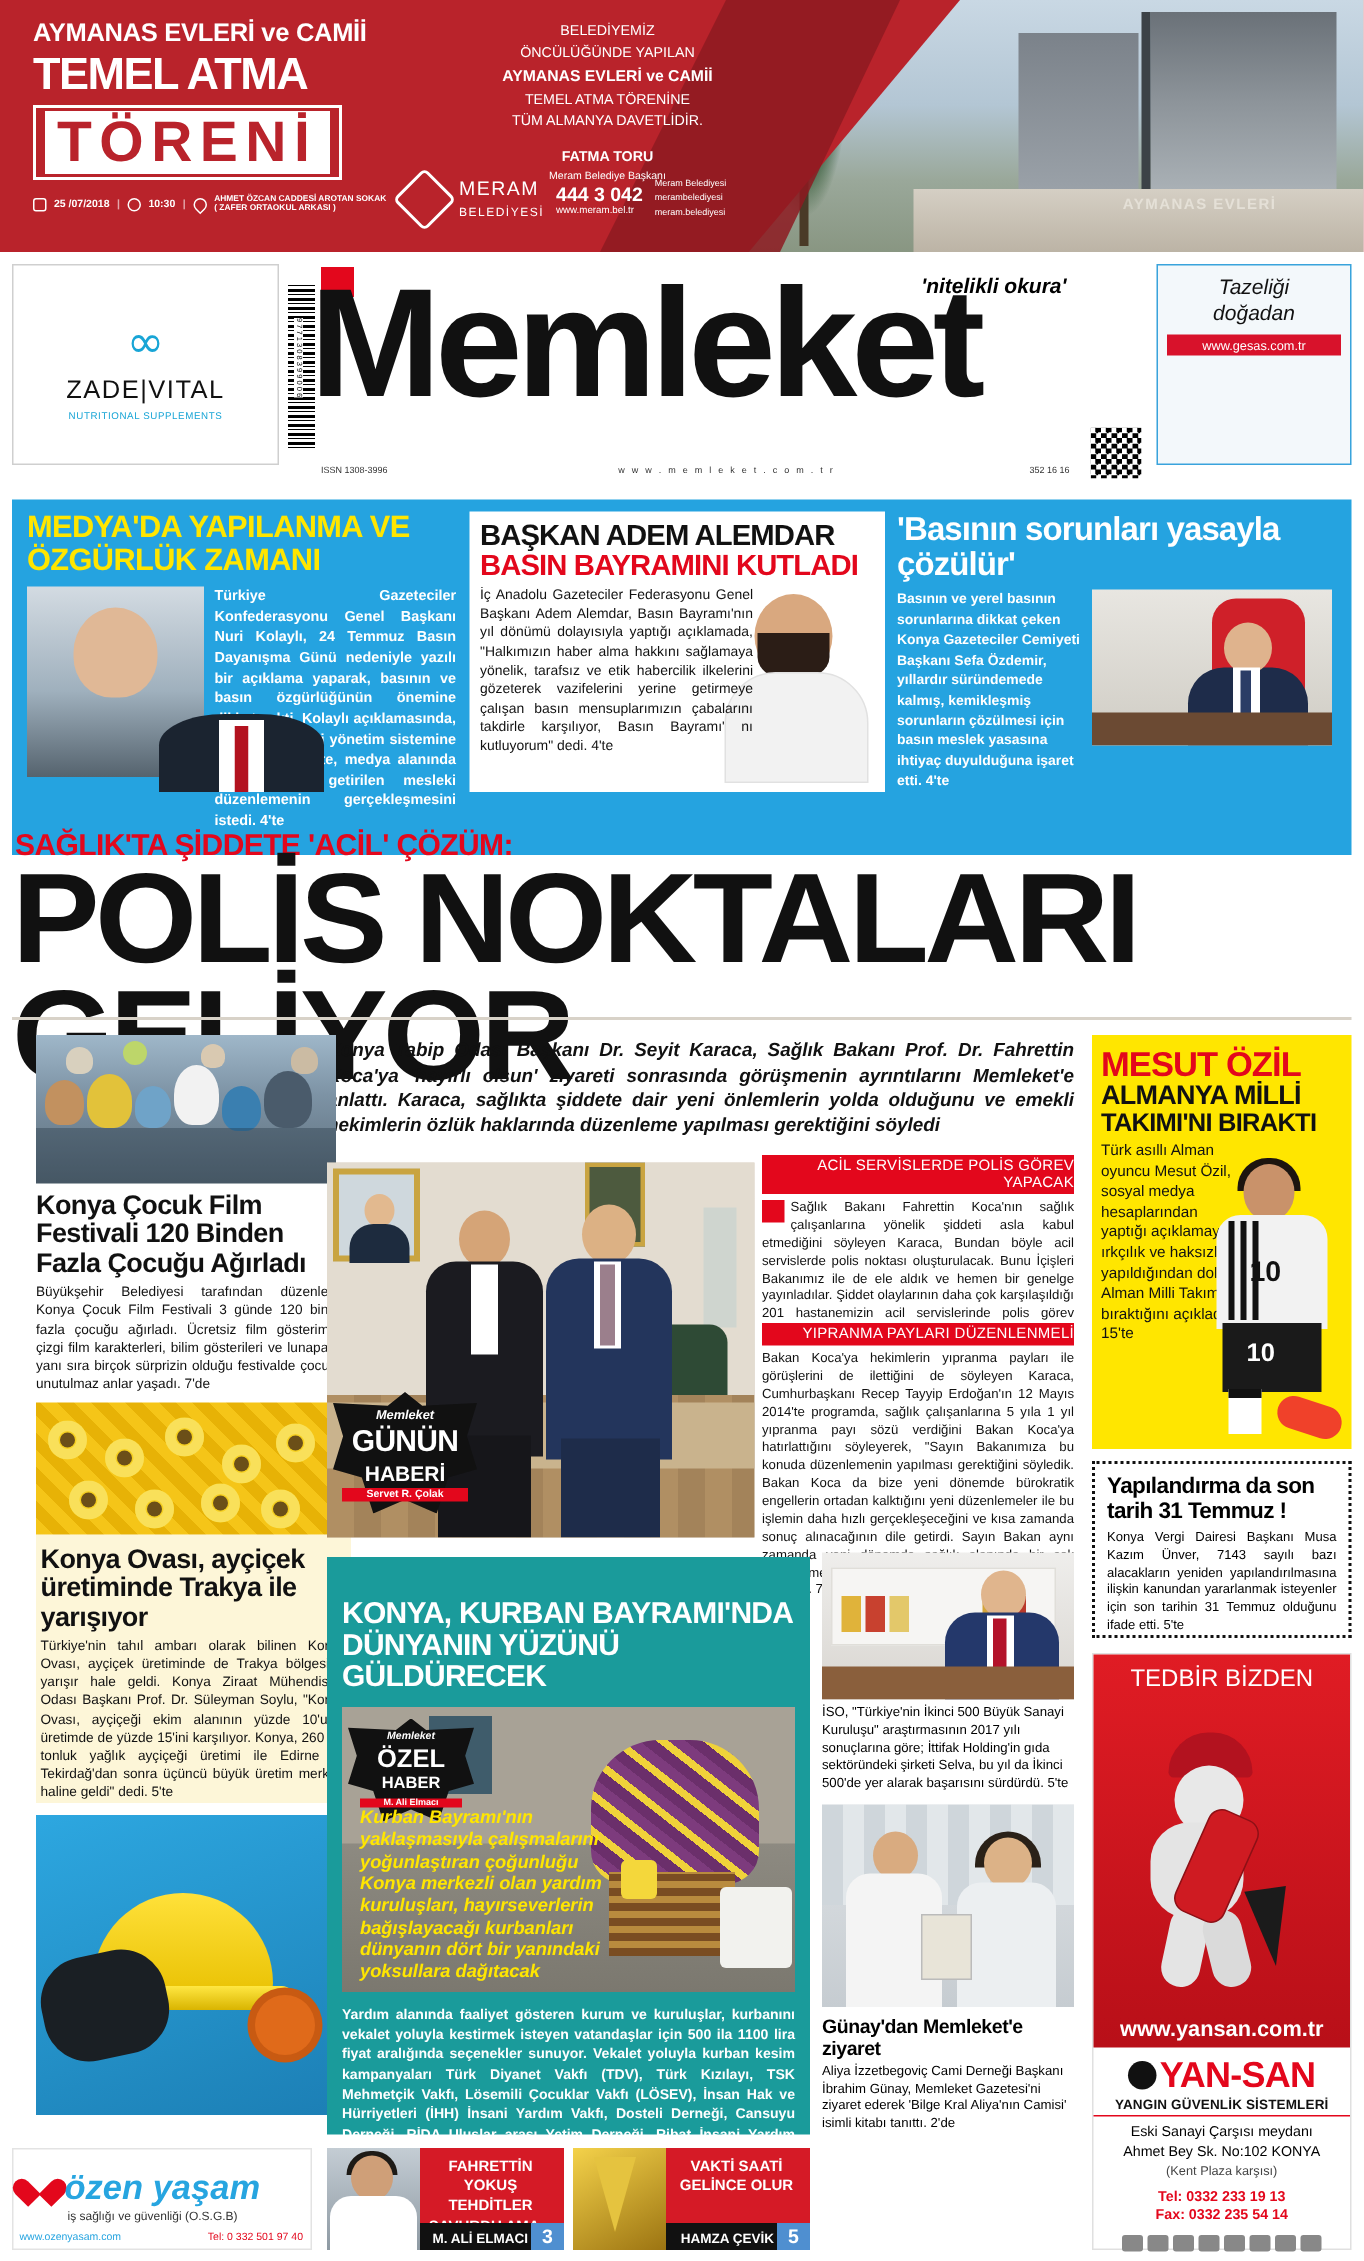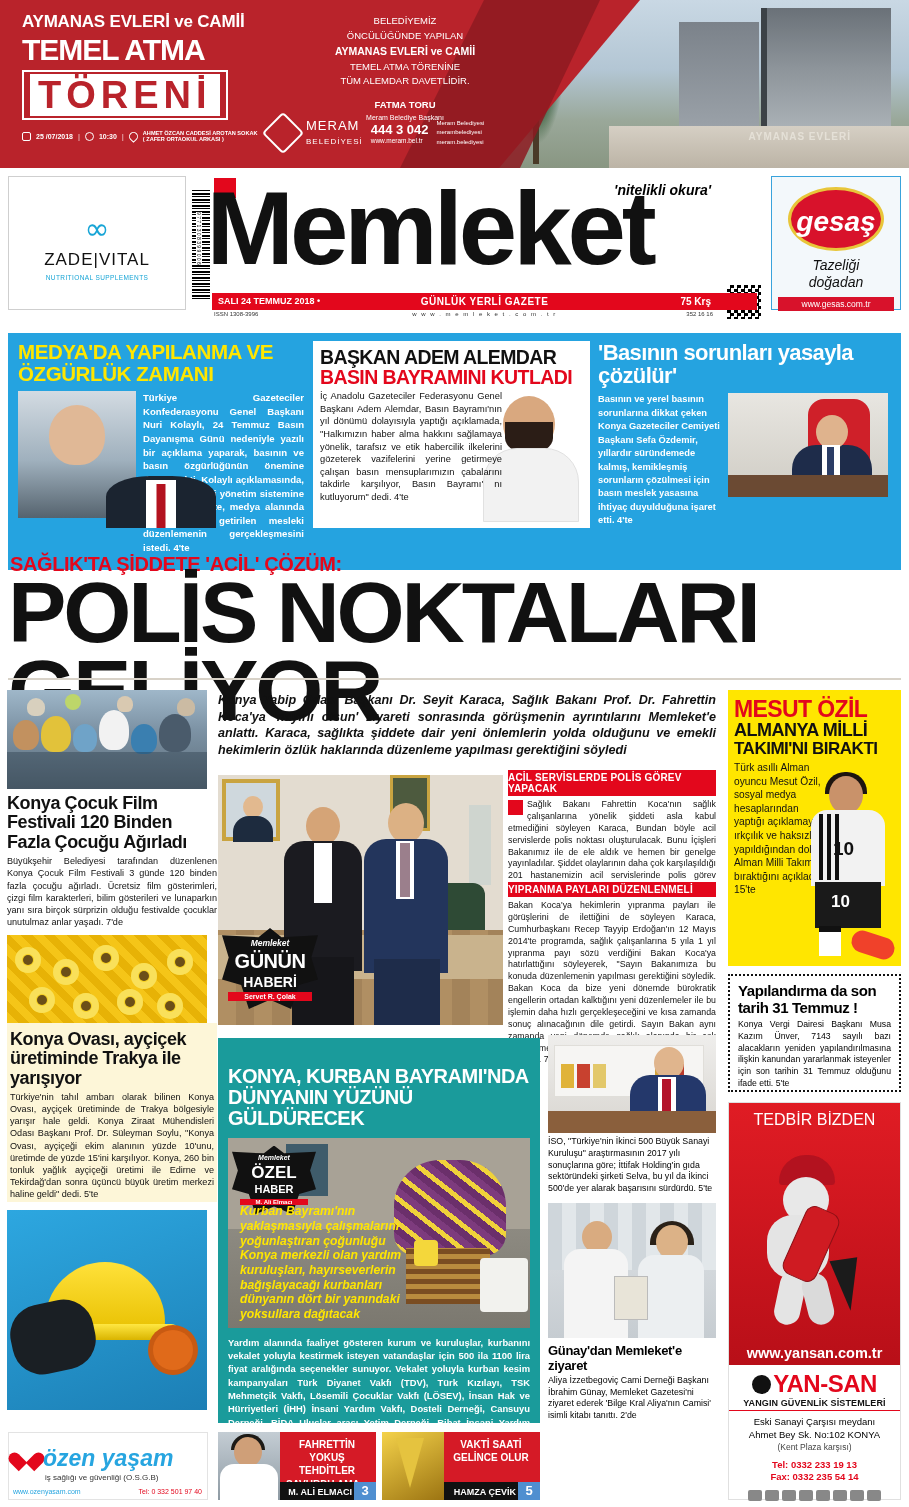--- a/index.html
+++ b/index.html
@@ -157,21 +157,21 @@
             letter-spacing:-.4px; font-family:"Liberation Sans", sans-serif;}
   .mainhead { position:absolute; left:8px; top:574px; width:893px; font-size:85px; font-weight:bold;
               color:#111; line-height:.92; letter-spacing:-3px; transform:scaleX(1.03); transform-origin:left center;}
   .hr-red { position:absolute; left:8px; top:678px; width:893px; height:2px; background:#d8d2c8;}
 
   
   .lead { position:absolute; left:218px; top:692px; width:498px; font-size:12.6px; font-weight:bold;
           font-style:italic; line-height:1.33; color:#111; text-align:justify;}
 
   
-  .colL { position:absolute; left:7px; top:690px; width:210px; }
+  .colL { position:absolute; left:24px; top:690px; width:210px; }
   .colL .img1 { width:200px; height:99px; position:relative; overflow:hidden;
                 background:linear-gradient(180deg,#9fb7c9 0%,#7d93a5 40%,#5c6d7a 100%);}
   .crowd i{ position:absolute; border-radius:50% 50% 40% 40%; display:block;}
   .colL h3 { font-size:18px; font-weight:bold; line-height:1.08; margin-top:5px; letter-spacing:-.4px; color:#111;}
   .colL p { font-size:9.1px; line-height:1.33; text-align:justify; margin-top:3px; color:#111;}
   .colL .img2 { width:200px; height:88px; margin-top:7px; position:relative; overflow:hidden;
     background:repeating-linear-gradient(45deg,#f5c518 0 8px,#e7b206 8px 16px);}
   .sunf{ position:absolute; width:26px; height:26px; border-radius:50%; background:#f6d020;
          box-shadow:inset 0 0 0 7px #f9e05a; }
   .sunf:after{ content:''; position:absolute; left:8px; top:8px; width:10px;height:10px;border-radius:50%;background:#6b4f18;}
@@ -224,21 +224,21 @@
 
   .badge-gunun { position:absolute; left:222px; top:928px; width:96px; height:92px; }
   .badge-gunun .star{ position:absolute; inset:0; background:#111;
      clip-path: polygon(50% 0,62% 10%,100% 8%,93% 32%,100% 56%,80% 62%,72% 88%,50% 78%,28% 88%,20% 62%,0 56%,7% 32%,0 8%,38% 10%);}
   .badge-gunun .t0{ position:absolute; left:0; right:0; top:10px; text-align:center; color:#fff; font-size:8.5px; font-weight:bold; font-style:italic;}
   .badge-gunun .t1{ position:absolute; left:0; right:0; top:22px; text-align:center; color:#fff; font-size:20px; font-weight:bold; letter-spacing:-.5px;}
   .badge-gunun .t2{ position:absolute; left:0; right:0; top:46px; text-align:center; color:#fff; font-size:14px; font-weight:bold;}
   .badge-gunun .t3{ position:absolute; left:6px; right:6px; top:64px; text-align:center; color:#fff; background:#e3071c; font-size:7px; font-weight:bold; padding:1px 0;}
 
   .sub1 { position:absolute; left:508px; top:770px; width:208px; }
-  .redhead { background:#e3071c; color:#fff; font-size:10px; font-weight:bold; text-align:left; padding:2px 0; letter-spacing:.2px;}
+  .redhead { background:#e3071c; color:#fff; font-size:10px; font-weight:normal; text-align:right; padding:2px 0; letter-spacing:.2px;}
   .sub1 p, .sub2 p { font-size:8.8px; line-height:1.35; text-align:justify; color:#111; margin-top:3px;}
   .dropsq { float:left; width:15px; height:15px; background:#e3071c; margin:1px 4px 0 0;}
   .sub2 { position:absolute; left:508px; top:882px; width:208px; }
 
   
   .teal { position:absolute; left:218px; top:1038px; width:322px; height:385px; background:#1a9b9b;}
   .teal h2 { color:#fff; font-size:20px; font-weight:bold; line-height:1.06; padding:28px 10px 0; letter-spacing:-.5px;}
   .teal .photo { position:relative; margin:8px 10px 0; height:190px; overflow:hidden;
                  background:linear-gradient(180deg,#b7b2a7 0%,#8e8b82 45%,#7b786f 100%);}
   .teal .photo .wallbg{ position:absolute; left:0; top:0; width:100%; height:48%; background:#a8a296;}
@@ -387,21 +387,21 @@
         <span class="ad-ic pin"></span>
         <span style="max-width:118px; font-size:5.6px; line-height:1.25;">AHMET ÖZCAN CADDESİ AROTAN SOKAK ( ZAFER ORTAOKUL ARKASI )</span>
       </div>
     </div>
 
     <div class="ad-center">
       <div>BELEDİYEMİZ</div>
       <div>ÖNCÜLÜĞÜNDE YAPILAN</div>
       <div class="b">AYMANAS EVLERİ ve CAMİİ</div>
       <div>TEMEL ATMA TÖRENİNE</div>
-      <div>TÜM ALEMDAR DAVETLİDİR.</div>
+      <div>TÜM ALMANYA DAVETLİDİR.</div>
       <div class="name">FATMA TORU</div>
       <div class="role">Meram Belediye Başkanı</div>
     </div>
 
     <div class="ad-bottom">
       <div class="meram-logo"></div>
       <div class="meram-txt">
         <span>MERAM</span><br>
         <small>BELEDİYESİ</small>
       </div>
@@ -425,34 +425,28 @@
     </div>
 
     <div class="mh-center">
       <div class="barcode">
         <span>9 7 7 1 3 0 8 3 9 9 0 0 6</span>
       </div>
       <div class="redsq"></div>
       <div class="logo">Memleket</div>
       <div class="tagline">'nitelikli okura'</div>
       <div class="qr"></div>
-      <div class="mh-bar">
-        <span class="date">SALI 24 TEMMUZ 2018 •</span>
-        <span class="mid">GÜNLÜK YERLİ GAZETE</span>
-        <span class="price">75 Krş</span>
-      </div>
       <div class="mh-under">
         <span class="issn">ISSN 1308-3996</span>
         <span class="web">w w w . m e m l e k e t . c o m . t r</span>
         <span class="tel">352 16 16</span>
       </div>
     </div>
 
     <div class="mh-right">
-      <div class="gesas-circle">gesaş</div>
       <div class="gesas-t">
         <span>Tazeliği</span><br>
         <span>doğadan</span>
       </div>
       <div class="gesas-url">www.gesas.com.tr</div>
     </div>
   </div>
 
   <div class="blueband">
     <div class="bb1">

